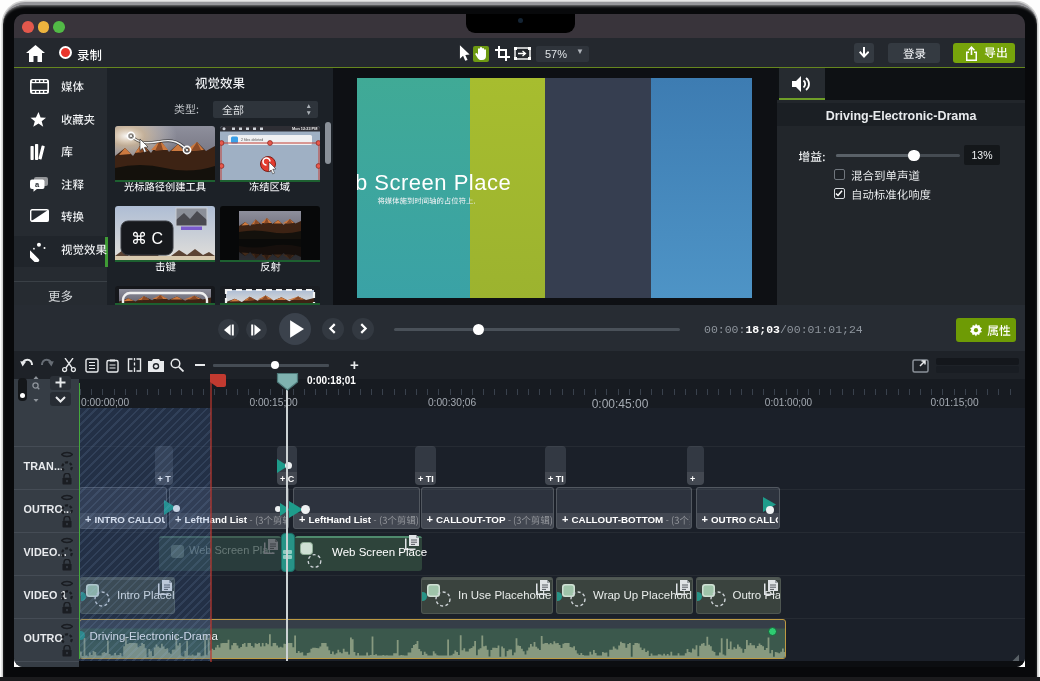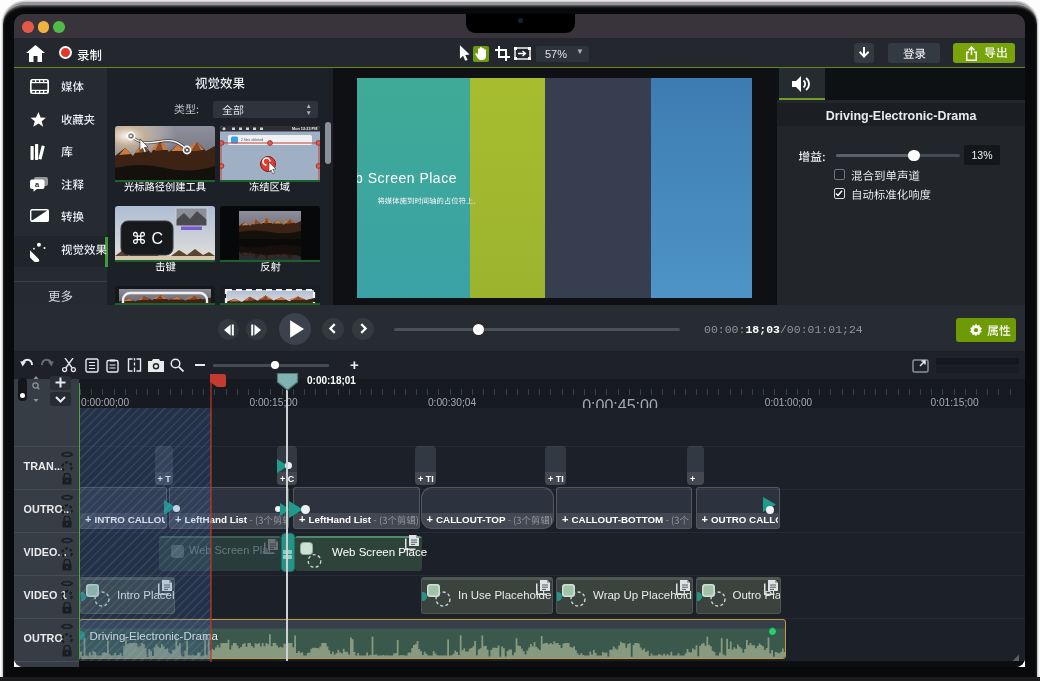--- a/index.html
+++ b/index.html
@@ -409,21 +409,21 @@
       <svg width="21" height="14" viewBox="0 0 20.6 13.9" style="display:block">
         <path transform="translate(0,10.5)" d="M8.3 -8.6C6.8 -8.2 4 -7.9 1.6 -7.8V-5.1C1.6 -3.5 1.6 -1.2 0.5 0.3C0.7 0.4 1.2 0.7 1.3 0.9C2.4 -0.6 2.6 -3 2.6 -4.7H3.2C3.7 -3.4 4.3 -2.3 5.2 -1.4C4.3 -0.8 3.3 -0.3 2.3 -0.1C2.5 0.1 2.7 0.5 2.8 0.8C4 0.5 5 -0 5.9 -0.7C6.8 -0.1 7.9 0.4 9.1 0.8C9.2 0.5 9.5 0.1 9.7 -0.1C8.5 -0.4 7.5 -0.8 6.7 -1.4C7.7 -2.4 8.5 -3.7 8.9 -5.4L8.3 -5.7L8.1 -5.6H2.6V-7C4.9 -7.1 7.4 -7.3 9.1 -7.8ZM7.7 -4.7C7.3 -3.6 6.7 -2.7 5.9 -2C5.2 -2.8 4.6 -3.6 4.2 -4.7Z M15.7 -4.3C16.2 -3.6 16.7 -2.5 16.9 -1.9L17.7 -2.2C17.5 -2.9 17 -3.9 16.5 -4.6ZM12.4 -5.4H14.2V-4.7H12.4ZM12.4 -6.1V-6.8H14.2V-6.1ZM12.4 -4H14.2V-3.2H12.4ZM10.8 -3.2V-2.4H13.2C12.5 -1.5 11.6 -0.8 10.6 -0.3C10.7 -0.1 11.1 0.2 11.2 0.4C12.3 -0.2 13.4 -1.2 14.2 -2.3V-0.2C14.2 0 14.1 0 14 0.1C13.9 0.1 13.4 0.1 12.9 0C13 0.3 13.2 0.6 13.2 0.9C13.9 0.9 14.4 0.9 14.7 0.7C15 0.6 15.1 0.3 15.1 -0.1V-7.5H13.5C13.6 -7.9 13.8 -8.2 13.9 -8.6L12.9 -8.7C12.9 -8.4 12.7 -7.9 12.6 -7.5H11.5V-3.2ZM18.2 -8.6V-6.4H15.5V-5.4H18.2V-0.3C18.2 -0.1 18.1 -0.1 18 -0.1C17.8 -0.1 17.2 -0 16.6 -0.1C16.7 0.2 16.8 0.6 16.9 0.9C17.7 0.9 18.3 0.8 18.7 0.7C19 0.5 19.1 0.3 19.1 -0.3V-5.4H20.2V-6.4H19.1V-8.6Z" fill="#eef0f2"></path>
       </svg>
     </div>
     <div style="left:310.5px;top:108px;width:6.5px;height:42px;border-radius:3px;background:#8a9098"></div>
     <div style="left:342.5px;top:64.4px;width:395.5px;height:220px;overflow:hidden">
       <div style="left:0;top:0;width:113.2px;height:220px;background:linear-gradient(180deg,#40aa96,#3aa2a6)"></div>
       <div style="left:113.2px;top:0;width:75.2px;height:220px;background:linear-gradient(180deg,#a7bd2f,#9cb32f)"></div>
       <div style="left:188.4px;top:0;width:106.1px;height:220px;background:#363e50"></div>
       <div style="left:294.5px;top:0;width:101px;height:220px;background:linear-gradient(180deg,#3d7cb2,#4e94c6)"></div>
-      <div style="left:-1.5px;top:91.8px;font-size:14px;color:#fff;letter-spacing:0.5px;font-weight:500;white-space:nowrap">b Screen Place</div>
+      <div style="left:-1.5px;top:91.8px;font-size:22px;color:#fff;letter-spacing:0.5px;font-weight:500;white-space:nowrap">b Screen Place</div>
     </div>
     <div style="position:absolute;left:362px;top:181.5px;">
       <svg width="101" height="10" viewBox="0 0 101.1 10.3" style="display:block">
         <path transform="translate(0,7.8)" d="M3.2 -1.6C3.5 -1.2 3.9 -0.6 4.1 -0.3L4.7 -0.6C4.5 -1 4.1 -1.5 3.7 -1.9ZM5.7 -3.6V-2.7H2.7V-2H5.7V-0.2C5.7 -0.1 5.6 -0 5.5 -0C5.4 -0 4.9 -0 4.5 -0C4.6 0.1 4.7 0.4 4.7 0.6C5.3 0.6 5.8 0.6 6 0.5C6.3 0.4 6.4 0.2 6.4 -0.2V-2H7.3V-2.7H6.4V-3.6ZM0.3 -5C0.7 -4.6 1.1 -4.1 1.3 -3.7L1.7 -4.1V-2.8C1.1 -2.3 0.6 -1.9 0.3 -1.6L0.6 -1C1 -1.3 1.3 -1.6 1.7 -1.9V0.6H2.4V-6.4H1.7V-4.4C1.4 -4.7 1.1 -5.1 0.8 -5.4ZM3.8 -4.6C4 -4.4 4.3 -4.1 4.4 -3.9C3.9 -3.7 3.3 -3.5 2.7 -3.4C2.8 -3.2 3 -3 3 -2.8C4.8 -3.2 6.4 -4 7.2 -5.6L6.7 -5.8L6.6 -5.8H5.1C5.2 -5.9 5.3 -6.1 5.4 -6.2L4.7 -6.4C4.3 -5.8 3.5 -5.2 2.6 -4.9C2.8 -4.7 3 -4.5 3.1 -4.4C3.6 -4.6 4 -4.9 4.5 -5.2H6.2C5.9 -4.8 5.5 -4.5 5 -4.2C4.8 -4.4 4.6 -4.7 4.3 -4.9Z M9.8 -4.2C9.7 -3.3 9.5 -2.5 9.3 -1.8C9.1 -2 8.9 -2.1 8.8 -2.3C8.9 -2.8 9 -3.5 9.2 -4.2ZM8 -2C8.4 -1.8 8.7 -1.5 9 -1.2C8.7 -0.6 8.3 -0.2 7.8 0.1C8 0.2 8.1 0.5 8.2 0.6C8.8 0.3 9.2 -0.1 9.5 -0.7C9.7 -0.5 9.9 -0.3 10 -0.1L10.5 -0.6C10.3 -0.8 10.1 -1.1 9.8 -1.3C10.2 -2.2 10.4 -3.4 10.4 -4.8L10 -4.9L9.9 -4.9H9.3C9.3 -5.4 9.4 -5.9 9.5 -6.4L8.8 -6.4C8.8 -5.9 8.7 -5.4 8.6 -4.9H8V-4.2H8.5C8.4 -3.4 8.2 -2.6 8 -2ZM11.2 -6.4V-5.6H10.6V-5H11.2V-2.7H12.4V-2.2H10.6V-1.5H12C11.6 -0.9 10.9 -0.4 10.3 -0.1C10.4 0 10.7 0.3 10.8 0.5C11.3 0.1 11.9 -0.4 12.4 -1V0.6H13V-1C13.5 -0.4 14 0.1 14.5 0.4C14.6 0.2 14.9 -0 15 -0.1C14.4 -0.4 13.8 -1 13.4 -1.5H14.8V-2.2H13V-2.7H14.2V-5H14.8V-5.6H14.2V-6.4H13.5V-5.6H11.9V-6.4ZM13.5 -5V-4.4H11.9V-5ZM13.5 -3.9V-3.3H11.9V-3.9Z M17 -6.4C16.6 -5.3 16 -4.2 15.4 -3.4C15.5 -3.3 15.7 -2.9 15.8 -2.7C16 -2.9 16.2 -3.2 16.3 -3.5V0.6H17V-4.6C17.3 -5.1 17.5 -5.7 17.7 -6.2ZM18.4 -1.4V-0.7H19.6V0.6H20.3V-0.7H21.4V-1.4H20.3V-3.7C20.7 -2.5 21.4 -1.3 22.1 -0.6C22.2 -0.8 22.5 -1 22.6 -1.1C21.9 -1.8 21.1 -3 20.7 -4.3H22.5V-5H20.3V-6.4H19.6V-5H17.5V-4.3H19.2C18.7 -3 18 -1.8 17.2 -1.1C17.3 -1 17.6 -0.7 17.7 -0.5C18.4 -1.3 19.1 -2.4 19.6 -3.7V-1.4Z M26 -2.5 26.3 -1.9 26.7 -2V-0.4C26.7 0.4 26.9 0.6 27.7 0.6C27.9 0.6 29 0.6 29.2 0.6C29.9 0.6 30.1 0.3 30.2 -0.6C30 -0.6 29.7 -0.7 29.6 -0.8C29.5 -0.1 29.5 0 29.1 0C28.9 0 28 0 27.8 0C27.4 0 27.3 -0.1 27.3 -0.4V-2.3L27.9 -2.6V-0.7H28.5V-2.9L29.2 -3.2C29.2 -2.4 29.2 -1.8 29.2 -1.7C29.1 -1.6 29.1 -1.6 29 -1.6C29 -1.6 28.8 -1.6 28.7 -1.6C28.8 -1.5 28.8 -1.2 28.8 -1.1C29 -1.1 29.3 -1.1 29.4 -1.1C29.6 -1.2 29.7 -1.4 29.8 -1.6C29.8 -1.8 29.8 -2.7 29.8 -3.8L29.8 -3.9L29.4 -4.1L29.3 -4L29.2 -3.9L28.5 -3.6V-4.5H27.9V-3.3L27.3 -3.1V-3.9H26.7C26.9 -4.2 27 -4.4 27.2 -4.7H30.1V-5.4H27.5C27.6 -5.7 27.6 -6 27.7 -6.3L27 -6.4C26.8 -5.5 26.4 -4.6 25.9 -4.1C26.1 -3.9 26.3 -3.7 26.4 -3.6C26.5 -3.7 26.6 -3.8 26.7 -3.9V-2.8ZM24.2 -6.3C24.3 -5.9 24.5 -5.5 24.6 -5.2H23.1V-4.5H23.9C23.9 -2.7 23.8 -0.9 23 0.1C23.2 0.3 23.4 0.5 23.5 0.6C24.2 -0.2 24.4 -1.5 24.5 -2.9H25.3C25.3 -1 25.2 -0.3 25.1 -0.1C25 -0 25 -0 24.9 -0C24.7 -0 24.5 -0 24.2 -0.1C24.3 0.1 24.4 0.4 24.4 0.6C24.7 0.6 25 0.6 25.2 0.6C25.4 0.5 25.5 0.5 25.7 0.3C25.9 0 25.9 -0.8 26 -3.3C26 -3.4 26 -3.6 26 -3.6H24.6L24.6 -4.5H26.2V-5.2H24.7L25.2 -5.4C25.2 -5.6 25 -6.1 24.8 -6.4Z M35.2 -5.7V-1.1H35.9V-5.7ZM36.7 -6.3V-0.4C36.7 -0.2 36.7 -0.2 36.5 -0.2C36.4 -0.2 36 -0.2 35.5 -0.2C35.7 -0 35.8 0.3 35.8 0.5C36.4 0.5 36.8 0.5 37.1 0.4C37.3 0.3 37.4 0 37.4 -0.4V-6.3ZM30.8 -0.4 31 0.3C32 0.1 33.5 -0.2 34.8 -0.4L34.8 -1L33.2 -0.8V-1.8H34.7V-2.5H33.2V-3.2H32.6V-2.5H31.1V-1.8H32.6V-0.7C31.9 -0.5 31.3 -0.4 30.8 -0.4ZM31.3 -3.3C31.5 -3.4 31.8 -3.4 34.1 -3.6C34.2 -3.5 34.2 -3.3 34.3 -3.2L34.8 -3.5C34.6 -4 34.1 -4.7 33.7 -5.2L33.2 -4.9C33.4 -4.7 33.5 -4.4 33.7 -4.2L32 -4C32.3 -4.4 32.6 -4.9 32.8 -5.3H34.8V-5.9H30.9V-5.3H32C31.8 -4.8 31.5 -4.4 31.4 -4.3C31.3 -4.1 31.2 -4 31.1 -3.9C31.1 -3.8 31.3 -3.4 31.3 -3.3Z M41.5 -3.4C41.9 -2.8 42.4 -2 42.7 -1.5L43.3 -1.9C43.1 -2.4 42.5 -3.1 42.1 -3.7ZM40.4 -3V-1.4H39.2V-3ZM40.4 -3.6H39.2V-5.2H40.4ZM38.6 -5.8V-0.2H39.2V-0.8H41.1V-5.8ZM43.8 -6.4V-4.9H41.4V-4.2H43.8V-0.4C43.8 -0.2 43.7 -0.2 43.5 -0.2C43.4 -0.2 42.8 -0.2 42.2 -0.2C42.3 0 42.5 0.3 42.5 0.5C43.3 0.5 43.8 0.5 44.1 0.4C44.4 0.3 44.5 0.1 44.5 -0.4V-4.2H45.3V-4.9H44.5V-6.4Z M46.2 -4.7V0.6H47V-4.7ZM46.3 -6C46.7 -5.6 47.1 -5.2 47.2 -4.8L47.8 -5.2C47.7 -5.6 47.2 -6 46.9 -6.3ZM48.6 -2.2H50.2V-1.3H48.6ZM48.6 -3.7H50.2V-2.8H48.6ZM47.9 -4.3V-0.7H50.9V-4.3ZM48.2 -6V-5.3H51.9V-0.2C51.9 -0.1 51.9 -0.1 51.7 -0C51.7 -0 51.4 -0 51.1 -0.1C51.2 0.1 51.3 0.4 51.3 0.6C51.8 0.6 52.1 0.6 52.3 0.5C52.6 0.4 52.6 0.2 52.6 -0.2V-6Z M57.3 -2H58.2V-0.4H57.3ZM57.3 -2.7V-4.1H58.2V-2.7ZM59.6 -2V-0.4H58.8V-2ZM59.6 -2.7H58.8V-4.1H59.6ZM58.1 -6.4V-4.8H56.7V0.6H57.3V0.2H59.6V0.6H60.3V-4.8H58.9V-6.4ZM53.8 -2.4C53.9 -2.5 54.1 -2.6 54.4 -2.6H55.1V-1.6L53.5 -1.3L53.6 -0.6L55.1 -0.9V0.6H55.7V-1L56.4 -1.2L56.4 -1.8L55.7 -1.7V-2.6H56.4V-3.2H55.7V-4.3H55.1V-3.2H54.4C54.6 -3.7 54.8 -4.3 55 -4.9H56.4V-5.6H55.2C55.2 -5.8 55.3 -6 55.3 -6.3L54.6 -6.4C54.6 -6.1 54.6 -5.9 54.5 -5.6H53.6V-4.9H54.3C54.2 -4.3 54 -3.9 54 -3.7C53.8 -3.3 53.7 -3.1 53.6 -3.1C53.7 -2.9 53.8 -2.6 53.8 -2.4Z M64.9 -3.2C65.3 -2.6 65.8 -1.8 66.1 -1.4L66.7 -1.8C66.4 -2.2 65.9 -2.9 65.5 -3.5ZM65.3 -6.4C65.1 -5.4 64.7 -4.4 64.2 -3.7V-5.2H62.9C63 -5.5 63.2 -5.9 63.3 -6.3L62.5 -6.4C62.5 -6.1 62.4 -5.6 62.3 -5.2H61.4V0.4H62.1V-0.2H64.2V-3.7C64.3 -3.6 64.6 -3.4 64.7 -3.3C65 -3.6 65.2 -4.1 65.4 -4.6H67.2C67.1 -1.7 67 -0.5 66.8 -0.3C66.7 -0.2 66.6 -0.1 66.5 -0.1C66.3 -0.1 65.8 -0.1 65.3 -0.2C65.5 0 65.6 0.3 65.6 0.5C66 0.5 66.5 0.5 66.7 0.5C67 0.5 67.2 0.4 67.4 0.2C67.7 -0.2 67.8 -1.4 67.9 -4.9C67.9 -5 67.9 -5.2 67.9 -5.2H65.7C65.8 -5.6 65.9 -5.9 66 -6.3ZM62.1 -4.6H63.5V-3.1H62.1ZM62.1 -0.8V-2.5H63.5V-0.8Z M69.5 -2.9V0.6H70.2V0.2H74.1V0.6H74.9V-2.9H72.5V-4.4H75.5V-5.1H72.5V-6.4H71.7V-2.9ZM70.2 -0.5V-2.3H74.1V-0.5Z M78.8 -5.1V-4.4H83V-5.1ZM79.3 -3.9C79.5 -2.8 79.7 -1.5 79.7 -0.7L80.5 -0.9C80.4 -1.6 80.1 -3 79.9 -4ZM80.3 -6.3C80.4 -5.9 80.6 -5.4 80.6 -5.1L81.3 -5.3C81.3 -5.6 81.1 -6.1 81 -6.5ZM78.5 -0.4V0.3H83.3V-0.4H81.8C82.1 -1.4 82.4 -2.8 82.6 -3.9L81.8 -4.1C81.7 -2.9 81.4 -1.4 81.1 -0.4ZM78.1 -6.4C77.7 -5.3 77 -4.1 76.3 -3.4C76.4 -3.3 76.6 -2.9 76.7 -2.7C76.9 -2.9 77.1 -3.2 77.3 -3.5V0.6H78V-4.6C78.3 -5.1 78.6 -5.6 78.8 -6.2Z M86.6 -2C86.9 -1.6 87.3 -0.9 87.5 -0.5L88.1 -0.9C87.9 -1.3 87.5 -1.9 87.1 -2.3ZM89.1 -4.1V-3.4H86.2V-2.7H89.1V-0.2C89.1 -0.1 89.1 -0.1 88.9 -0.1C88.8 -0.1 88.3 -0.1 87.8 -0.1C87.9 0.1 88 0.4 88 0.6C88.7 0.6 89.1 0.6 89.4 0.5C89.7 0.4 89.8 0.2 89.8 -0.2V-2.7H90.8V-3.4H89.8V-4.1ZM85.5 -4.2C85.2 -3.4 84.5 -2.6 83.9 -2.1C84 -1.9 84.2 -1.6 84.3 -1.4C84.6 -1.6 84.8 -1.9 85 -2.1V0.6H85.7V-3.1C85.9 -3.4 86.1 -3.7 86.2 -4ZM85 -6.4C84.7 -5.7 84.3 -4.9 83.8 -4.5C84 -4.4 84.3 -4.2 84.4 -4.1C84.7 -4.3 84.9 -4.7 85.1 -5.1H85.4C85.6 -4.8 85.8 -4.4 85.9 -4.1L86.5 -4.3C86.4 -4.5 86.3 -4.8 86.1 -5.1H87.2V-5.7H85.4C85.5 -5.9 85.6 -6.1 85.6 -6.3ZM88 -6.4C87.8 -5.7 87.3 -5 86.8 -4.5C87 -4.4 87.3 -4.2 87.4 -4.1C87.7 -4.4 87.9 -4.7 88.2 -5.1H88.6C88.8 -4.8 89 -4.5 89.1 -4.2L89.8 -4.5C89.7 -4.7 89.5 -4.9 89.4 -5.1H90.7V-5.7H88.5C88.5 -5.9 88.6 -6.1 88.7 -6.3Z M94.4 -6.3V-0.4H91.6V0.3H98.4V-0.4H95.1V-3.3H97.9V-4H95.1V-6.3Z M99.9 0.1C100.3 0.1 100.5 -0.2 100.5 -0.5C100.5 -0.9 100.3 -1.1 99.9 -1.1C99.6 -1.1 99.3 -0.9 99.3 -0.5C99.3 -0.2 99.6 0.1 99.9 0.1Z" fill="#e8eef0"></path>
       </svg>
     </div>
     <div style="left:763px;top:54px;width:248px;height:32px;background:#0e1114"></div>
     <div style="left:764.5px;top:54px;width:46px;height:30px;background:#262b30"></div>
     <div style="position:absolute;left:777.5px;top:62px;">
       <svg width="20" height="16" viewBox="0 0 20 16">
@@ -573,22 +573,22 @@
       </svg>
     </div>
     <div style="left:922px;top:343.5px;width:83px;height:7px;border-radius:2px;background:#14171c"></div>
     <div style="left:922px;top:351.5px;width:83px;height:7px;border-radius:2px;background:#191d23"></div>
     <div style="left:65px;top:365px;width:946px;height:29px;background:#171b21"></div>
     <div style="left:0;top:365px;width:65px;height:288px;background:#363d45"></div>
     <div style="left:66px;top:375px;width:940px;height:5.5px;background:repeating-linear-gradient(90deg,#39414c 0,#39414c 1px,transparent 1px,transparent 11.2px)"></div>
     <div style="left:0;top:382.5px;width:1011px;height:13px">
       <span style="position:absolute;left:67px;top:0;font-size:10.2px;color:#a4aab2">0:00:00;00</span>
       <span style="position:absolute;left:259.5px;top:0;font-size:10.2px;color:#a4aab2;transform:translateX(-50%)">0:00:15;00</span>
-      <span style="position:absolute;left:438px;top:0;font-size:10.2px;color:#a4aab2;transform:translateX(-50%)">0:00:30;04</span>
-      <span style="position:absolute;left:606px;top:0;font-size:16px;color:#a4aab2;transform:translateX(-50%)">0:00:45;00</span>
+      <span style="position:absolute;left:438px;top:0;font-size:10.2px;color:#a4aab2;transform:translateX(-50%)">0:00:30;06</span>
+      <span style="position:absolute;left:606px;top:0;font-size:12px;color:#a4aab2;transform:translateX(-50%)">0:00:45;00</span>
       <span style="position:absolute;left:774.5px;top:0;font-size:10px;color:#a4aab2;transform:translateX(-50%)">0:01:00;00</span>
       <span style="position:absolute;left:940.5px;top:0;font-size:10.2px;color:#a4aab2;transform:translateX(-50%)">0:01:15;00</span>
     </div>
     <div style="left:4px;top:364px;width:9px;height:23px;border-radius:4px;background:#14171a"></div>
     <div style="left:6px;top:379px;width:5px;height:5px;border-radius:50%;background:#fff"></div>
     <svg width="10" height="26" viewBox="0 0 10 26" style="position:absolute;left:17px;top:362px">
       <path d="M5 0 L7.5 3 H2.5 Z" fill="#8e949b"></path>
       <circle cx="4.5" cy="9.5" r="2.6" fill="none" stroke="#8e949b" stroke-width="1.3"></circle>
       <path d="M6.3 11.3 L8.3 13.3" stroke="#8e949b" stroke-width="1.3"></path>
       <path d="M5 26 L7.5 23 H2.5 Z" fill="#8e949b"></path>
@@ -715,21 +715,21 @@
       <div style="position:absolute;left:5px;bottom:2px;width:112px;height:12px;overflow:hidden;white-space:nowrap"><span style="color:#fff;font-size:11px;font-weight:bold;vertical-align:top;line-height:11.5px">+ </span><span style="color:#fff;font-size:9.8px;font-weight:bold;vertical-align:top;line-height:12px">LeftHand List</span><span style="color:rgba(255,255,255,0.4);font-size:9px;vertical-align:top;line-height:12px">&nbsp;-&nbsp;</span><span style="display:inline-block;vertical-align:top"><svg width="40" height="13" viewBox="0 0 40.2 12.8" style="display:block">
             <path transform="translate(0,9.7)" d="M2.3 1.9 2.8 1.6C2 0.3 1.6 -1.3 1.6 -3C1.6 -4.6 2 -6.2 2.8 -7.5L2.3 -7.8C1.4 -6.3 0.9 -4.8 0.9 -3C0.9 -1.1 1.4 0.4 2.3 1.9Z M5.7 0.1C7 0.1 8 -0.6 8 -1.9C8 -2.8 7.3 -3.4 6.5 -3.6V-3.7C7.2 -3.9 7.7 -4.5 7.7 -5.3C7.7 -6.5 6.9 -7.1 5.7 -7.1C4.9 -7.1 4.3 -6.7 3.7 -6.3L4.2 -5.7C4.6 -6.1 5.1 -6.4 5.7 -6.4C6.4 -6.4 6.8 -5.9 6.8 -5.3C6.8 -4.5 6.3 -4 4.9 -4V-3.3C6.5 -3.3 7.1 -2.7 7.1 -1.9C7.1 -1.1 6.5 -0.6 5.7 -0.6C4.9 -0.6 4.3 -1 3.9 -1.4L3.5 -0.8C3.9 -0.3 4.6 0.1 5.7 0.1Z M12.9 -5.2V0.8H13.6V-5.2ZM13.3 -8C12.3 -6.4 10.6 -5 8.8 -4.2C9 -4.1 9.2 -3.8 9.3 -3.6C10.8 -4.3 12.2 -5.4 13.2 -6.7C14.5 -5.2 15.8 -4.3 17.2 -3.6C17.3 -3.8 17.5 -4.1 17.7 -4.2C16.2 -4.9 14.9 -5.8 13.7 -7.3L13.9 -7.7Z M23.6 -5.9V-3.4H24.3V-5.9ZM25.5 -6.1V-3.2C25.5 -3.1 25.5 -3 25.3 -3C25.2 -3 24.9 -3 24.5 -3C24.6 -2.9 24.6 -2.7 24.7 -2.5C25.2 -2.5 25.6 -2.5 25.8 -2.6C26 -2.7 26.1 -2.8 26.1 -3.2V-6.1ZM24.5 -8C24.4 -7.7 24.1 -7.3 23.9 -7H21L21.5 -7.1C21.3 -7.4 21.1 -7.8 20.9 -8L20.2 -7.9C20.4 -7.6 20.7 -7.3 20.8 -7H18.6V-6.5H26.9V-7H24.6C24.8 -7.3 25 -7.6 25.2 -7.8ZM18.8 -2.2V-1.6H21.9C21.5 -0.6 20.7 -0.1 18.5 0.2C18.6 0.3 18.7 0.6 18.8 0.8C21.3 0.4 22.2 -0.3 22.6 -1.6H25.6C25.5 -0.6 25.3 -0.1 25.1 0C25.1 0.1 25 0.1 24.8 0.1C24.6 0.1 24 0.1 23.4 0.1C23.5 0.2 23.6 0.5 23.6 0.7C24.2 0.7 24.7 0.7 25 0.7C25.3 0.7 25.5 0.6 25.7 0.5C26 0.2 26.1 -0.4 26.3 -1.9C26.3 -2 26.3 -2.2 26.3 -2.2ZM22 -5.5V-4.9H19.9V-5.5ZM19.3 -6V-2.6H19.9V-3.5H22V-3.2C22 -3.1 21.9 -3 21.8 -3C21.8 -3 21.5 -3 21.2 -3C21.2 -2.9 21.3 -2.7 21.3 -2.6C21.8 -2.6 22.1 -2.6 22.3 -2.7C22.5 -2.7 22.6 -2.9 22.6 -3.2V-6ZM22 -4.5V-3.9H19.9V-4.5Z M32.7 -7.1H35.3V-6.2H32.7ZM32.1 -7.7V-5.6H36V-7.7ZM28.3 -3.2C28.3 -3.2 28.6 -3.3 28.9 -3.3H29.8V-1.9L27.9 -1.6L28 -0.9L29.8 -1.3V0.7H30.5V-1.4L31.5 -1.6L31.5 -2.2L30.5 -2V-3.3H31.3V-3.9H30.5V-5.4H29.8V-3.9H28.9C29.2 -4.6 29.4 -5.4 29.6 -6.2H31.4V-6.9H29.8C29.9 -7.2 30 -7.5 30 -7.8L29.3 -8C29.3 -7.6 29.2 -7.2 29.1 -6.9H27.9V-6.2H29C28.8 -5.4 28.6 -4.8 28.5 -4.6C28.3 -4.1 28.2 -3.8 28 -3.8C28.1 -3.6 28.2 -3.3 28.3 -3.2ZM35.2 -4.5V-3.7H32.8V-4.5ZM31.3 -0.7 31.4 -0.1 35.2 -0.4V0.8H35.9V-0.4L36.6 -0.5L36.6 -1.1L35.9 -1V-4.5H36.5V-5.1H31.5V-4.5H32.1V-0.8ZM35.2 -3.1V-2.3H32.8V-3.1ZM35.2 -1.8V-1L32.8 -0.8V-1.8Z M37.9 1.9C38.8 0.4 39.3 -1.1 39.3 -3C39.3 -4.8 38.8 -6.3 37.9 -7.8L37.4 -7.5C38.2 -6.2 38.6 -4.6 38.6 -3C38.6 -1.3 38.2 0.3 37.4 1.6Z" fill="#ffffff" fill-opacity="0.45"></path>
           </svg></span></div>
     </div>
     <div style="left:279px;top:473px;width:126.5px;height:42px;background:rgba(140,155,175,0.16);border:1px solid rgba(255,255,255,0.18);border-radius:3px;overflow:hidden">
       <div style="position:absolute;left:0;bottom:0;width:126.5px;height:15px;background:rgba(255,255,255,0.10)"></div>
       <div style="position:absolute;left:5px;bottom:2px;width:118.5px;height:12px;overflow:hidden;white-space:nowrap"><span style="color:#fff;font-size:11px;font-weight:bold;vertical-align:top;line-height:11.5px">+ </span><span style="color:#fff;font-size:9.8px;font-weight:bold;vertical-align:top;line-height:12px">LeftHand List</span><span style="color:rgba(255,255,255,0.4);font-size:9px;vertical-align:top;line-height:12px">&nbsp;-&nbsp;</span><span style="display:inline-block;vertical-align:top"><svg width="40" height="13" viewBox="0 0 40.2 12.8" style="display:block">
             <path transform="translate(0,9.7)" d="M2.3 1.9 2.8 1.6C2 0.3 1.6 -1.3 1.6 -3C1.6 -4.6 2 -6.2 2.8 -7.5L2.3 -7.8C1.4 -6.3 0.9 -4.8 0.9 -3C0.9 -1.1 1.4 0.4 2.3 1.9Z M5.7 0.1C7 0.1 8 -0.6 8 -1.9C8 -2.8 7.3 -3.4 6.5 -3.6V-3.7C7.2 -3.9 7.7 -4.5 7.7 -5.3C7.7 -6.5 6.9 -7.1 5.7 -7.1C4.9 -7.1 4.3 -6.7 3.7 -6.3L4.2 -5.7C4.6 -6.1 5.1 -6.4 5.7 -6.4C6.4 -6.4 6.8 -5.9 6.8 -5.3C6.8 -4.5 6.3 -4 4.9 -4V-3.3C6.5 -3.3 7.1 -2.7 7.1 -1.9C7.1 -1.1 6.5 -0.6 5.7 -0.6C4.9 -0.6 4.3 -1 3.9 -1.4L3.5 -0.8C3.9 -0.3 4.6 0.1 5.7 0.1Z M12.9 -5.2V0.8H13.6V-5.2ZM13.3 -8C12.3 -6.4 10.6 -5 8.8 -4.2C9 -4.1 9.2 -3.8 9.3 -3.6C10.8 -4.3 12.2 -5.4 13.2 -6.7C14.5 -5.2 15.8 -4.3 17.2 -3.6C17.3 -3.8 17.5 -4.1 17.7 -4.2C16.2 -4.9 14.9 -5.8 13.7 -7.3L13.9 -7.7Z M23.6 -5.9V-3.4H24.3V-5.9ZM25.5 -6.1V-3.2C25.5 -3.1 25.5 -3 25.3 -3C25.2 -3 24.9 -3 24.5 -3C24.6 -2.9 24.6 -2.7 24.7 -2.5C25.2 -2.5 25.6 -2.5 25.8 -2.6C26 -2.7 26.1 -2.8 26.1 -3.2V-6.1ZM24.5 -8C24.4 -7.7 24.1 -7.3 23.9 -7H21L21.5 -7.1C21.3 -7.4 21.1 -7.8 20.9 -8L20.2 -7.9C20.4 -7.6 20.7 -7.3 20.8 -7H18.6V-6.5H26.9V-7H24.6C24.8 -7.3 25 -7.6 25.2 -7.8ZM18.8 -2.2V-1.6H21.9C21.5 -0.6 20.7 -0.1 18.5 0.2C18.6 0.3 18.7 0.6 18.8 0.8C21.3 0.4 22.2 -0.3 22.6 -1.6H25.6C25.5 -0.6 25.3 -0.1 25.1 0C25.1 0.1 25 0.1 24.8 0.1C24.6 0.1 24 0.1 23.4 0.1C23.5 0.2 23.6 0.5 23.6 0.7C24.2 0.7 24.7 0.7 25 0.7C25.3 0.7 25.5 0.6 25.7 0.5C26 0.2 26.1 -0.4 26.3 -1.9C26.3 -2 26.3 -2.2 26.3 -2.2ZM22 -5.5V-4.9H19.9V-5.5ZM19.3 -6V-2.6H19.9V-3.5H22V-3.2C22 -3.1 21.9 -3 21.8 -3C21.8 -3 21.5 -3 21.2 -3C21.2 -2.9 21.3 -2.7 21.3 -2.6C21.8 -2.6 22.1 -2.6 22.3 -2.7C22.5 -2.7 22.6 -2.9 22.6 -3.2V-6ZM22 -4.5V-3.9H19.9V-4.5Z M32.7 -7.1H35.3V-6.2H32.7ZM32.1 -7.7V-5.6H36V-7.7ZM28.3 -3.2C28.3 -3.2 28.6 -3.3 28.9 -3.3H29.8V-1.9L27.9 -1.6L28 -0.9L29.8 -1.3V0.7H30.5V-1.4L31.5 -1.6L31.5 -2.2L30.5 -2V-3.3H31.3V-3.9H30.5V-5.4H29.8V-3.9H28.9C29.2 -4.6 29.4 -5.4 29.6 -6.2H31.4V-6.9H29.8C29.9 -7.2 30 -7.5 30 -7.8L29.3 -8C29.3 -7.6 29.2 -7.2 29.1 -6.9H27.9V-6.2H29C28.8 -5.4 28.6 -4.8 28.5 -4.6C28.3 -4.1 28.2 -3.8 28 -3.8C28.1 -3.6 28.2 -3.3 28.3 -3.2ZM35.2 -4.5V-3.7H32.8V-4.5ZM31.3 -0.7 31.4 -0.1 35.2 -0.4V0.8H35.9V-0.4L36.6 -0.5L36.6 -1.1L35.9 -1V-4.5H36.5V-5.1H31.5V-4.5H32.1V-0.8ZM35.2 -3.1V-2.3H32.8V-3.1ZM35.2 -1.8V-1L32.8 -0.8V-1.8Z M37.9 1.9C38.8 0.4 39.3 -1.1 39.3 -3C39.3 -4.8 38.8 -6.3 37.9 -7.8L37.4 -7.5C38.2 -6.2 38.6 -4.6 38.6 -3C38.6 -1.3 38.2 0.3 37.4 1.6Z" fill="#ffffff" fill-opacity="0.45"></path>
           </svg></span></div>
     </div>
-    <div style="left:406.5px;top:473px;width:133px;height:42px;background:rgba(140,155,175,0.16);border:1px solid rgba(255,255,255,0.18);border-radius:11px;overflow:hidden">
+    <div style="left:406.5px;top:473px;width:133px;height:42px;background:rgba(140,155,175,0.16);border:1px solid rgba(255,255,255,0.18);border-radius:3px;overflow:hidden">
       <div style="position:absolute;left:0;bottom:0;width:133px;height:15px;background:rgba(255,255,255,0.10)"></div>
       <div style="position:absolute;left:5px;bottom:2px;width:125px;height:12px;overflow:hidden;white-space:nowrap"><span style="color:#fff;font-size:11px;font-weight:bold;vertical-align:top;line-height:11.5px">+ </span><span style="color:#fff;font-size:9.8px;font-weight:bold;vertical-align:top;line-height:12px">CALLOUT-TOP</span><span style="color:rgba(255,255,255,0.4);font-size:9px;vertical-align:top;line-height:12px">&nbsp;-&nbsp;</span><span style="display:inline-block;vertical-align:top"><svg width="40" height="13" viewBox="0 0 40.2 12.8" style="display:block">
             <path transform="translate(0,9.7)" d="M2.3 1.9 2.8 1.6C2 0.3 1.6 -1.3 1.6 -3C1.6 -4.6 2 -6.2 2.8 -7.5L2.3 -7.8C1.4 -6.3 0.9 -4.8 0.9 -3C0.9 -1.1 1.4 0.4 2.3 1.9Z M5.7 0.1C7 0.1 8 -0.6 8 -1.9C8 -2.8 7.3 -3.4 6.5 -3.6V-3.7C7.2 -3.9 7.7 -4.5 7.7 -5.3C7.7 -6.5 6.9 -7.1 5.7 -7.1C4.9 -7.1 4.3 -6.7 3.7 -6.3L4.2 -5.7C4.6 -6.1 5.1 -6.4 5.7 -6.4C6.4 -6.4 6.8 -5.9 6.8 -5.3C6.8 -4.5 6.3 -4 4.9 -4V-3.3C6.5 -3.3 7.1 -2.7 7.1 -1.9C7.1 -1.1 6.5 -0.6 5.7 -0.6C4.9 -0.6 4.3 -1 3.9 -1.4L3.5 -0.8C3.9 -0.3 4.6 0.1 5.7 0.1Z M12.9 -5.2V0.8H13.6V-5.2ZM13.3 -8C12.3 -6.4 10.6 -5 8.8 -4.2C9 -4.1 9.2 -3.8 9.3 -3.6C10.8 -4.3 12.2 -5.4 13.2 -6.7C14.5 -5.2 15.8 -4.3 17.2 -3.6C17.3 -3.8 17.5 -4.1 17.7 -4.2C16.2 -4.9 14.9 -5.8 13.7 -7.3L13.9 -7.7Z M23.6 -5.9V-3.4H24.3V-5.9ZM25.5 -6.1V-3.2C25.5 -3.1 25.5 -3 25.3 -3C25.2 -3 24.9 -3 24.5 -3C24.6 -2.9 24.6 -2.7 24.7 -2.5C25.2 -2.5 25.6 -2.5 25.8 -2.6C26 -2.7 26.1 -2.8 26.1 -3.2V-6.1ZM24.5 -8C24.4 -7.7 24.1 -7.3 23.9 -7H21L21.5 -7.1C21.3 -7.4 21.1 -7.8 20.9 -8L20.2 -7.9C20.4 -7.6 20.7 -7.3 20.8 -7H18.6V-6.5H26.9V-7H24.6C24.8 -7.3 25 -7.6 25.2 -7.8ZM18.8 -2.2V-1.6H21.9C21.5 -0.6 20.7 -0.1 18.5 0.2C18.6 0.3 18.7 0.6 18.8 0.8C21.3 0.4 22.2 -0.3 22.6 -1.6H25.6C25.5 -0.6 25.3 -0.1 25.1 0C25.1 0.1 25 0.1 24.8 0.1C24.6 0.1 24 0.1 23.4 0.1C23.5 0.2 23.6 0.5 23.6 0.7C24.2 0.7 24.7 0.7 25 0.7C25.3 0.7 25.5 0.6 25.7 0.5C26 0.2 26.1 -0.4 26.3 -1.9C26.3 -2 26.3 -2.2 26.3 -2.2ZM22 -5.5V-4.9H19.9V-5.5ZM19.3 -6V-2.6H19.9V-3.5H22V-3.2C22 -3.1 21.9 -3 21.8 -3C21.8 -3 21.5 -3 21.2 -3C21.2 -2.9 21.3 -2.7 21.3 -2.6C21.8 -2.6 22.1 -2.6 22.3 -2.7C22.5 -2.7 22.6 -2.9 22.6 -3.2V-6ZM22 -4.5V-3.9H19.9V-4.5Z M32.7 -7.1H35.3V-6.2H32.7ZM32.1 -7.7V-5.6H36V-7.7ZM28.3 -3.2C28.3 -3.2 28.6 -3.3 28.9 -3.3H29.8V-1.9L27.9 -1.6L28 -0.9L29.8 -1.3V0.7H30.5V-1.4L31.5 -1.6L31.5 -2.2L30.5 -2V-3.3H31.3V-3.9H30.5V-5.4H29.8V-3.9H28.9C29.2 -4.6 29.4 -5.4 29.6 -6.2H31.4V-6.9H29.8C29.9 -7.2 30 -7.5 30 -7.8L29.3 -8C29.3 -7.6 29.2 -7.2 29.1 -6.9H27.9V-6.2H29C28.8 -5.4 28.6 -4.8 28.5 -4.6C28.3 -4.1 28.2 -3.8 28 -3.8C28.1 -3.6 28.2 -3.3 28.3 -3.2ZM35.2 -4.5V-3.7H32.8V-4.5ZM31.3 -0.7 31.4 -0.1 35.2 -0.4V0.8H35.9V-0.4L36.6 -0.5L36.6 -1.1L35.9 -1V-4.5H36.5V-5.1H31.5V-4.5H32.1V-0.8ZM35.2 -3.1V-2.3H32.8V-3.1ZM35.2 -1.8V-1L32.8 -0.8V-1.8Z M37.9 1.9C38.8 0.4 39.3 -1.1 39.3 -3C39.3 -4.8 38.8 -6.3 37.9 -7.8L37.4 -7.5C38.2 -6.2 38.6 -4.6 38.6 -3C38.6 -1.3 38.2 0.3 37.4 1.6Z" fill="#ffffff" fill-opacity="0.45"></path>
           </svg></span></div>
     </div>
     <div style="left:542px;top:473px;width:135.5px;height:42px;background:rgba(140,155,175,0.16);border:1px solid rgba(255,255,255,0.18);border-radius:3px;overflow:hidden">
       <div style="position:absolute;left:0;bottom:0;width:135.5px;height:15px;background:rgba(255,255,255,0.10)"></div>
       <div style="position:absolute;left:5px;bottom:2px;width:127.5px;height:12px;overflow:hidden;white-space:nowrap"><span style="color:#fff;font-size:11px;font-weight:bold;vertical-align:top;line-height:11.5px">+ </span><span style="color:#fff;font-size:9.8px;font-weight:bold;vertical-align:top;line-height:12px">CALLOUT-BOTTOM</span><span style="color:rgba(255,255,255,0.4);font-size:9px;vertical-align:top;line-height:12px">&nbsp;-&nbsp;</span><span style="display:inline-block;vertical-align:top"><svg width="40" height="13" viewBox="0 0 40.2 12.8" style="display:block">
             <path transform="translate(0,9.7)" d="M2.3 1.9 2.8 1.6C2 0.3 1.6 -1.3 1.6 -3C1.6 -4.6 2 -6.2 2.8 -7.5L2.3 -7.8C1.4 -6.3 0.9 -4.8 0.9 -3C0.9 -1.1 1.4 0.4 2.3 1.9Z M5.7 0.1C7 0.1 8 -0.6 8 -1.9C8 -2.8 7.3 -3.4 6.5 -3.6V-3.7C7.2 -3.9 7.7 -4.5 7.7 -5.3C7.7 -6.5 6.9 -7.1 5.7 -7.1C4.9 -7.1 4.3 -6.7 3.7 -6.3L4.2 -5.7C4.6 -6.1 5.1 -6.4 5.7 -6.4C6.4 -6.4 6.8 -5.9 6.8 -5.3C6.8 -4.5 6.3 -4 4.9 -4V-3.3C6.5 -3.3 7.1 -2.7 7.1 -1.9C7.1 -1.1 6.5 -0.6 5.7 -0.6C4.9 -0.6 4.3 -1 3.9 -1.4L3.5 -0.8C3.9 -0.3 4.6 0.1 5.7 0.1Z M12.9 -5.2V0.8H13.6V-5.2ZM13.3 -8C12.3 -6.4 10.6 -5 8.8 -4.2C9 -4.1 9.2 -3.8 9.3 -3.6C10.8 -4.3 12.2 -5.4 13.2 -6.7C14.5 -5.2 15.8 -4.3 17.2 -3.6C17.3 -3.8 17.5 -4.1 17.7 -4.2C16.2 -4.9 14.9 -5.8 13.7 -7.3L13.9 -7.7Z M23.6 -5.9V-3.4H24.3V-5.9ZM25.5 -6.1V-3.2C25.5 -3.1 25.5 -3 25.3 -3C25.2 -3 24.9 -3 24.5 -3C24.6 -2.9 24.6 -2.7 24.7 -2.5C25.2 -2.5 25.6 -2.5 25.8 -2.6C26 -2.7 26.1 -2.8 26.1 -3.2V-6.1ZM24.5 -8C24.4 -7.7 24.1 -7.3 23.9 -7H21L21.5 -7.1C21.3 -7.4 21.1 -7.8 20.9 -8L20.2 -7.9C20.4 -7.6 20.7 -7.3 20.8 -7H18.6V-6.5H26.9V-7H24.6C24.8 -7.3 25 -7.6 25.2 -7.8ZM18.8 -2.2V-1.6H21.9C21.5 -0.6 20.7 -0.1 18.5 0.2C18.6 0.3 18.7 0.6 18.8 0.8C21.3 0.4 22.2 -0.3 22.6 -1.6H25.6C25.5 -0.6 25.3 -0.1 25.1 0C25.1 0.1 25 0.1 24.8 0.1C24.6 0.1 24 0.1 23.4 0.1C23.5 0.2 23.6 0.5 23.6 0.7C24.2 0.7 24.7 0.7 25 0.7C25.3 0.7 25.5 0.6 25.7 0.5C26 0.2 26.1 -0.4 26.3 -1.9C26.3 -2 26.3 -2.2 26.3 -2.2ZM22 -5.5V-4.9H19.9V-5.5ZM19.3 -6V-2.6H19.9V-3.5H22V-3.2C22 -3.1 21.9 -3 21.8 -3C21.8 -3 21.5 -3 21.2 -3C21.2 -2.9 21.3 -2.7 21.3 -2.6C21.8 -2.6 22.1 -2.6 22.3 -2.7C22.5 -2.7 22.6 -2.9 22.6 -3.2V-6ZM22 -4.5V-3.9H19.9V-4.5Z M32.7 -7.1H35.3V-6.2H32.7ZM32.1 -7.7V-5.6H36V-7.7ZM28.3 -3.2C28.3 -3.2 28.6 -3.3 28.9 -3.3H29.8V-1.9L27.9 -1.6L28 -0.9L29.8 -1.3V0.7H30.5V-1.4L31.5 -1.6L31.5 -2.2L30.5 -2V-3.3H31.3V-3.9H30.5V-5.4H29.8V-3.9H28.9C29.2 -4.6 29.4 -5.4 29.6 -6.2H31.4V-6.9H29.8C29.9 -7.2 30 -7.5 30 -7.8L29.3 -8C29.3 -7.6 29.2 -7.2 29.1 -6.9H27.9V-6.2H29C28.8 -5.4 28.6 -4.8 28.5 -4.6C28.3 -4.1 28.2 -3.8 28 -3.8C28.1 -3.6 28.2 -3.3 28.3 -3.2ZM35.2 -4.5V-3.7H32.8V-4.5ZM31.3 -0.7 31.4 -0.1 35.2 -0.4V0.8H35.9V-0.4L36.6 -0.5L36.6 -1.1L35.9 -1V-4.5H36.5V-5.1H31.5V-4.5H32.1V-0.8ZM35.2 -3.1V-2.3H32.8V-3.1ZM35.2 -1.8V-1L32.8 -0.8V-1.8Z M37.9 1.9C38.8 0.4 39.3 -1.1 39.3 -3C39.3 -4.8 38.8 -6.3 37.9 -7.8L37.4 -7.5C38.2 -6.2 38.6 -4.6 38.6 -3C38.6 -1.3 38.2 0.3 37.4 1.6Z" fill="#ffffff" fill-opacity="0.45"></path>
           </svg></span></div>

